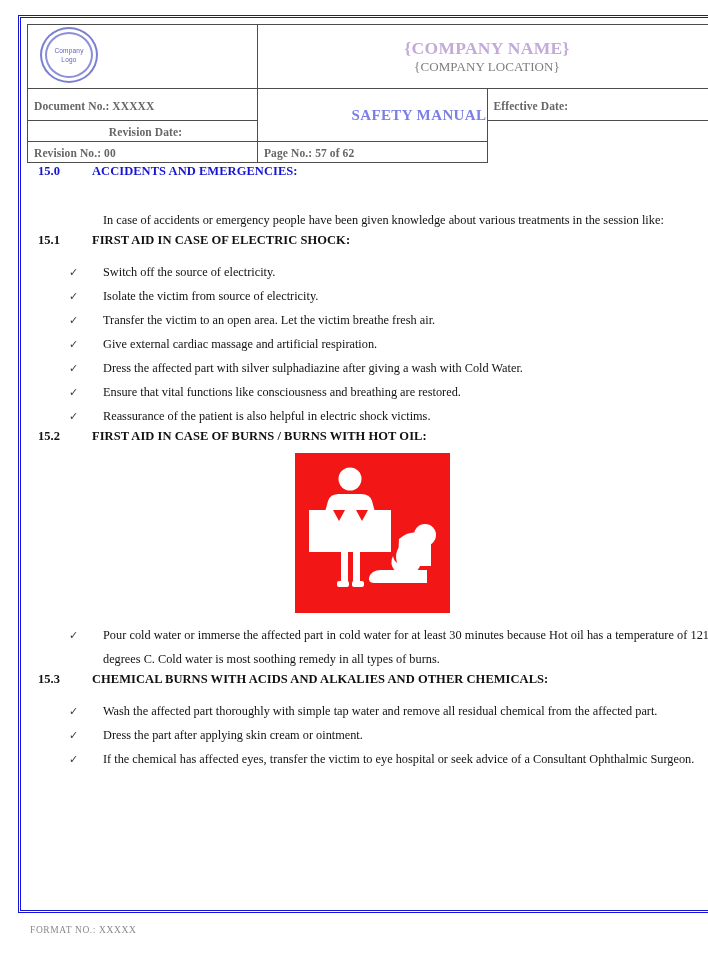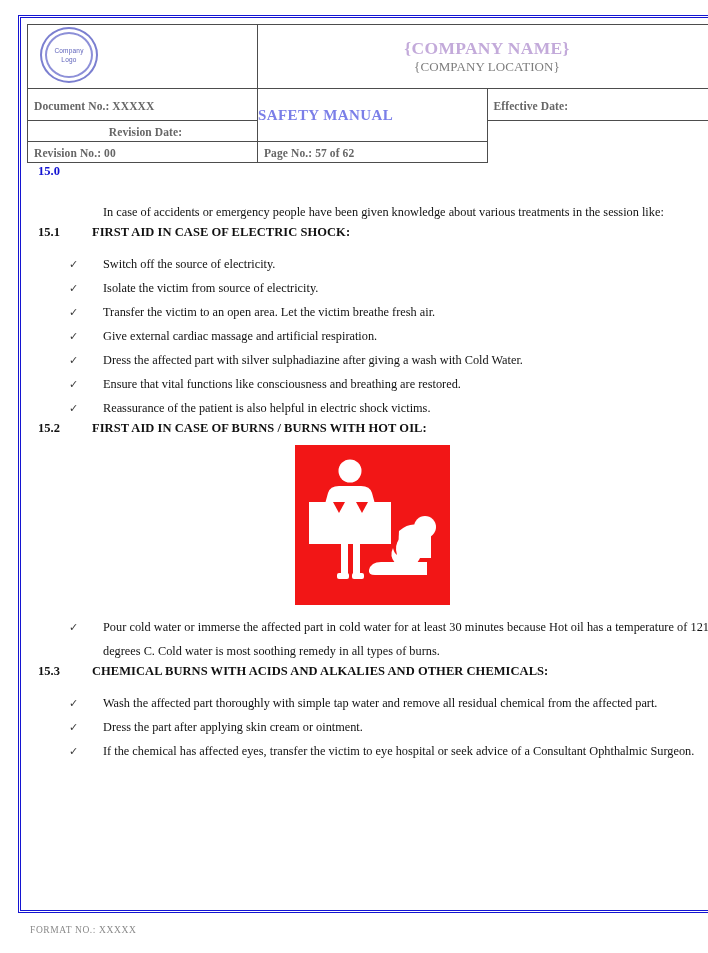--- a/index.html
+++ b/index.html
@@ -109,21 +109,21 @@
     height: 31px;
     padding-left: 6px !important;
   }
   .rev-no-cell {
     width: 217px;
     height: 20px;
     padding-left: 6px !important;
   }
   .manual-cell {
     width: 214px;
-    text-align: left;
+    text-align: right;
     vertical-align: middle;
   }
   .manual-text {
     font-size: 15px;
     font-weight: bold;
     color: #7b7fe8;
     letter-spacing: 0.4px;
   }
   .meta-cell {
     padding-left: 6px !important;
@@ -162,21 +162,21 @@
     font-weight: bold;
     color: #111111;
     line-height: 17px;
     letter-spacing: 0.05px;
   }
   .sec-title.blue { color: #1414d2; }
 
   .para {
     margin-left: 76px;
     margin-right: 8px;
-    margin-top: 20px;
+    margin-top: 28px;
     font-size: 12.3px;
     line-height: 24px;
     color: #111111;
     text-align: justify;
   }
 
   .checklist {
     margin: 11px 0 0 0;
     padding: 0;
     list-style: none;
@@ -271,20 +271,21 @@
         <span class="meta-label">Page No.: 57 of 62</span>
       </td>
     </tr>
   </tbody>
       </table>
 
   <div class="content">
 
     <div class="sec">
       <div class="sec-num blue">15.0</div>
+      <div class="sec-title blue">ACCIDENTS AND EMERGENCIES:</div>
     </div>
     <div class="para">In case of accidents or emergency people have been given knowledge about various treatments in the session like:</div>
 
     <div class="sec">
       <div class="sec-num">15.1</div>
       <div class="sec-title">FIRST AID IN CASE OF ELECTRIC SHOCK:</div>
     </div>
     <ul class="checklist">
       <li>
         <span class="check-icon">✓</span>

